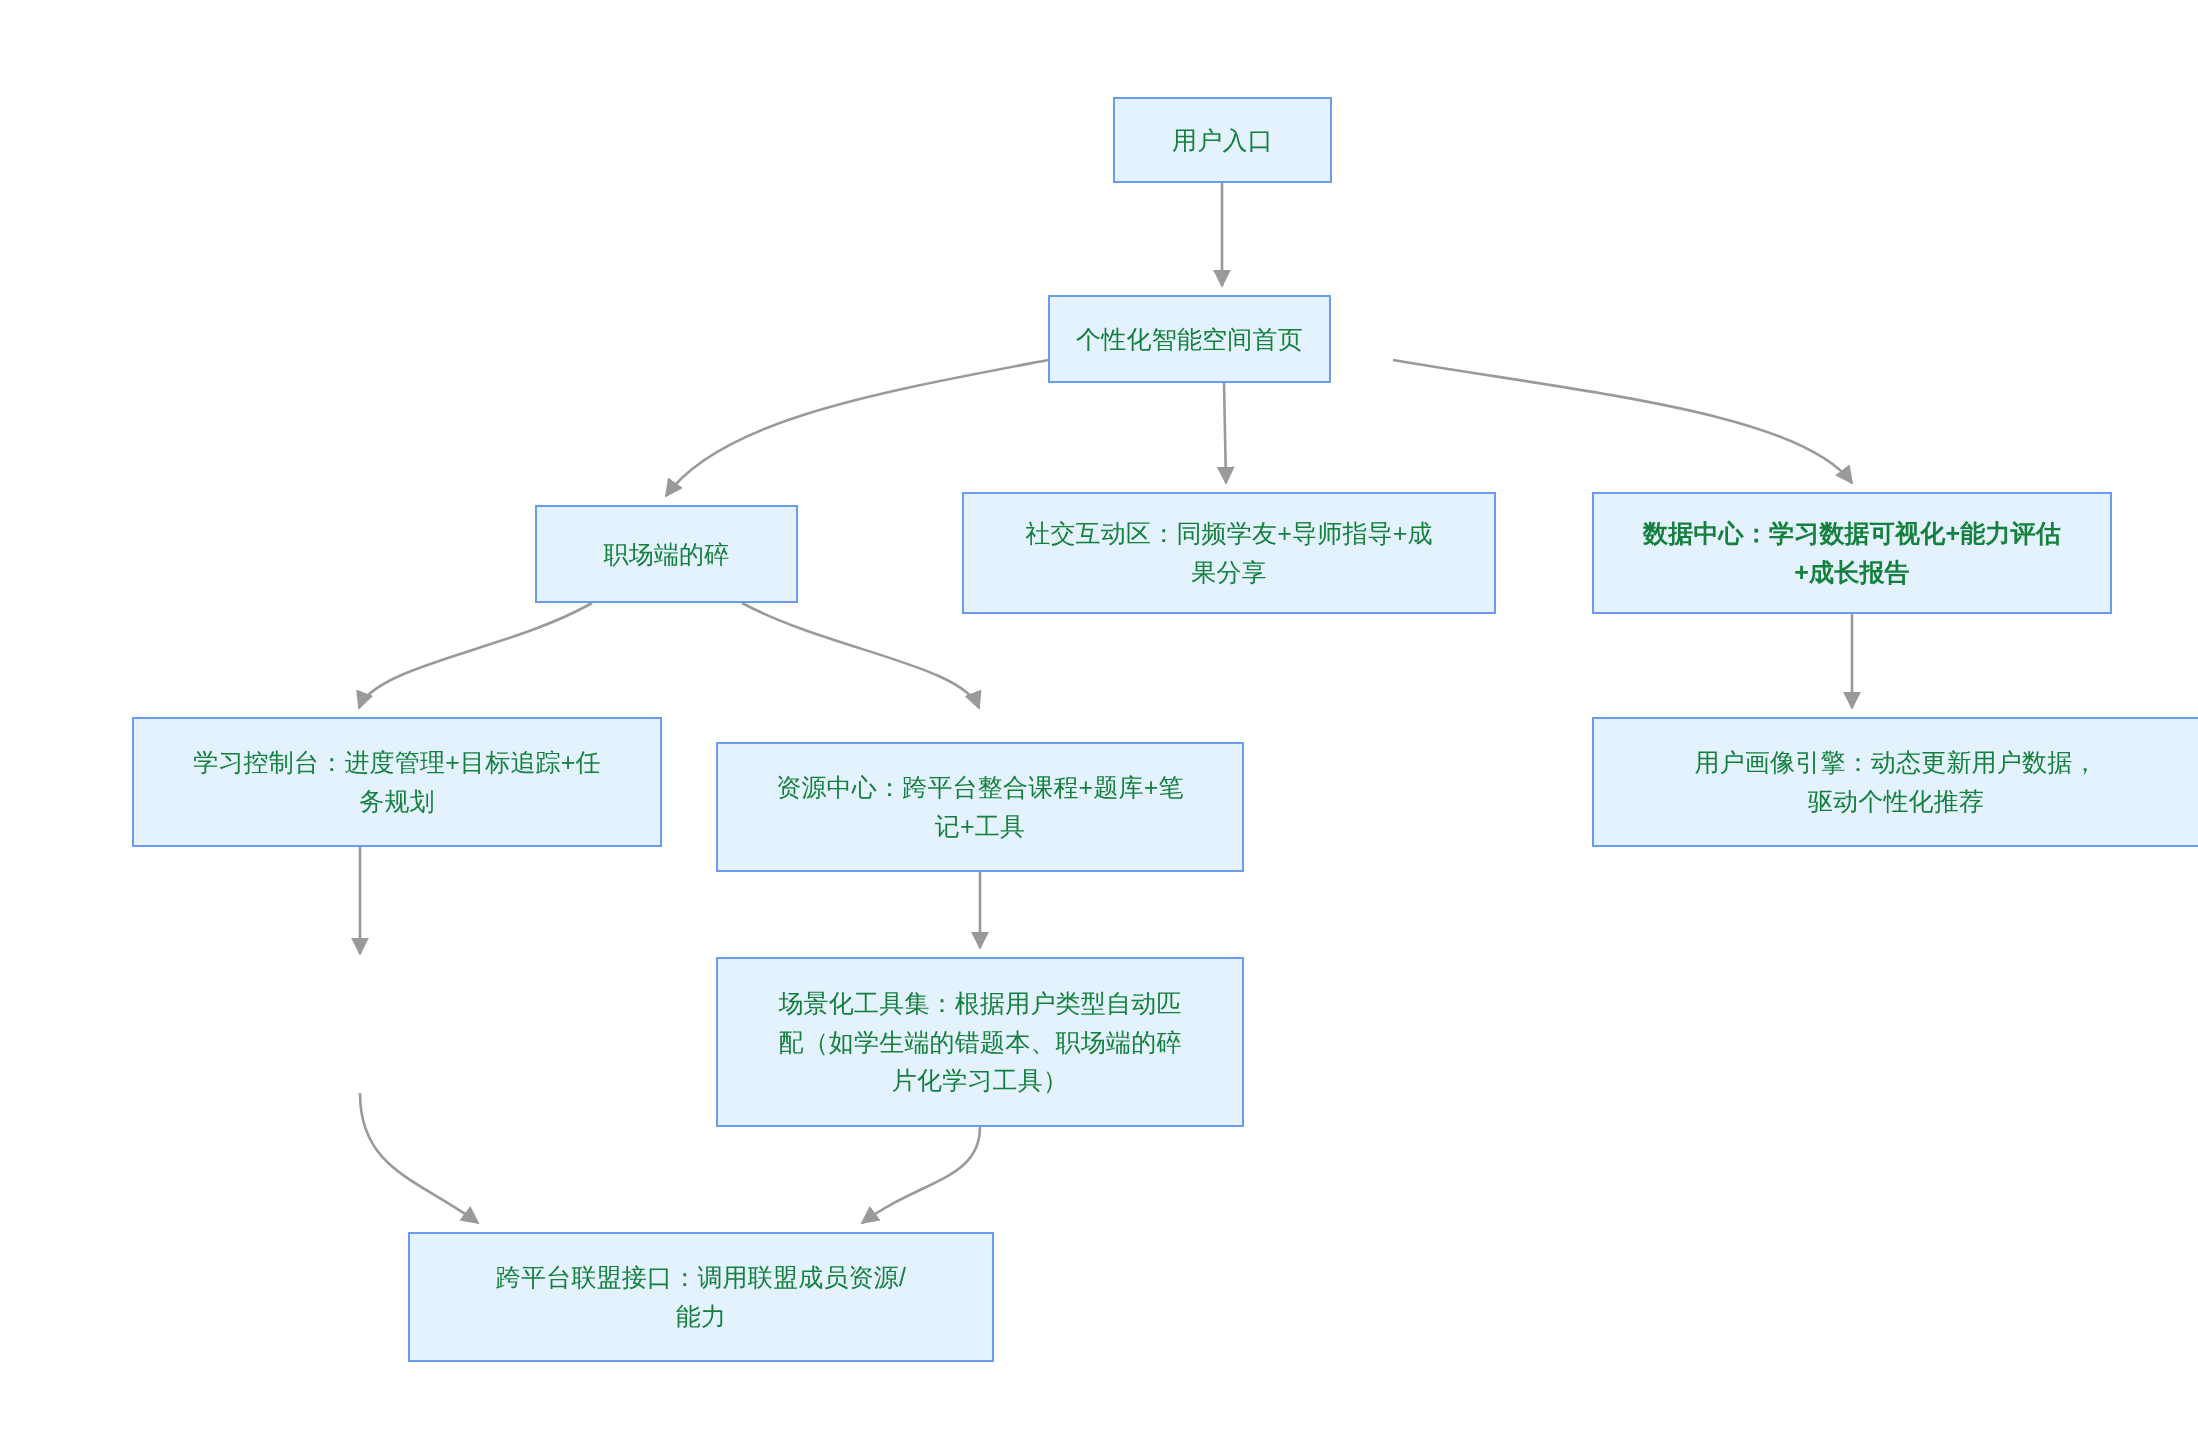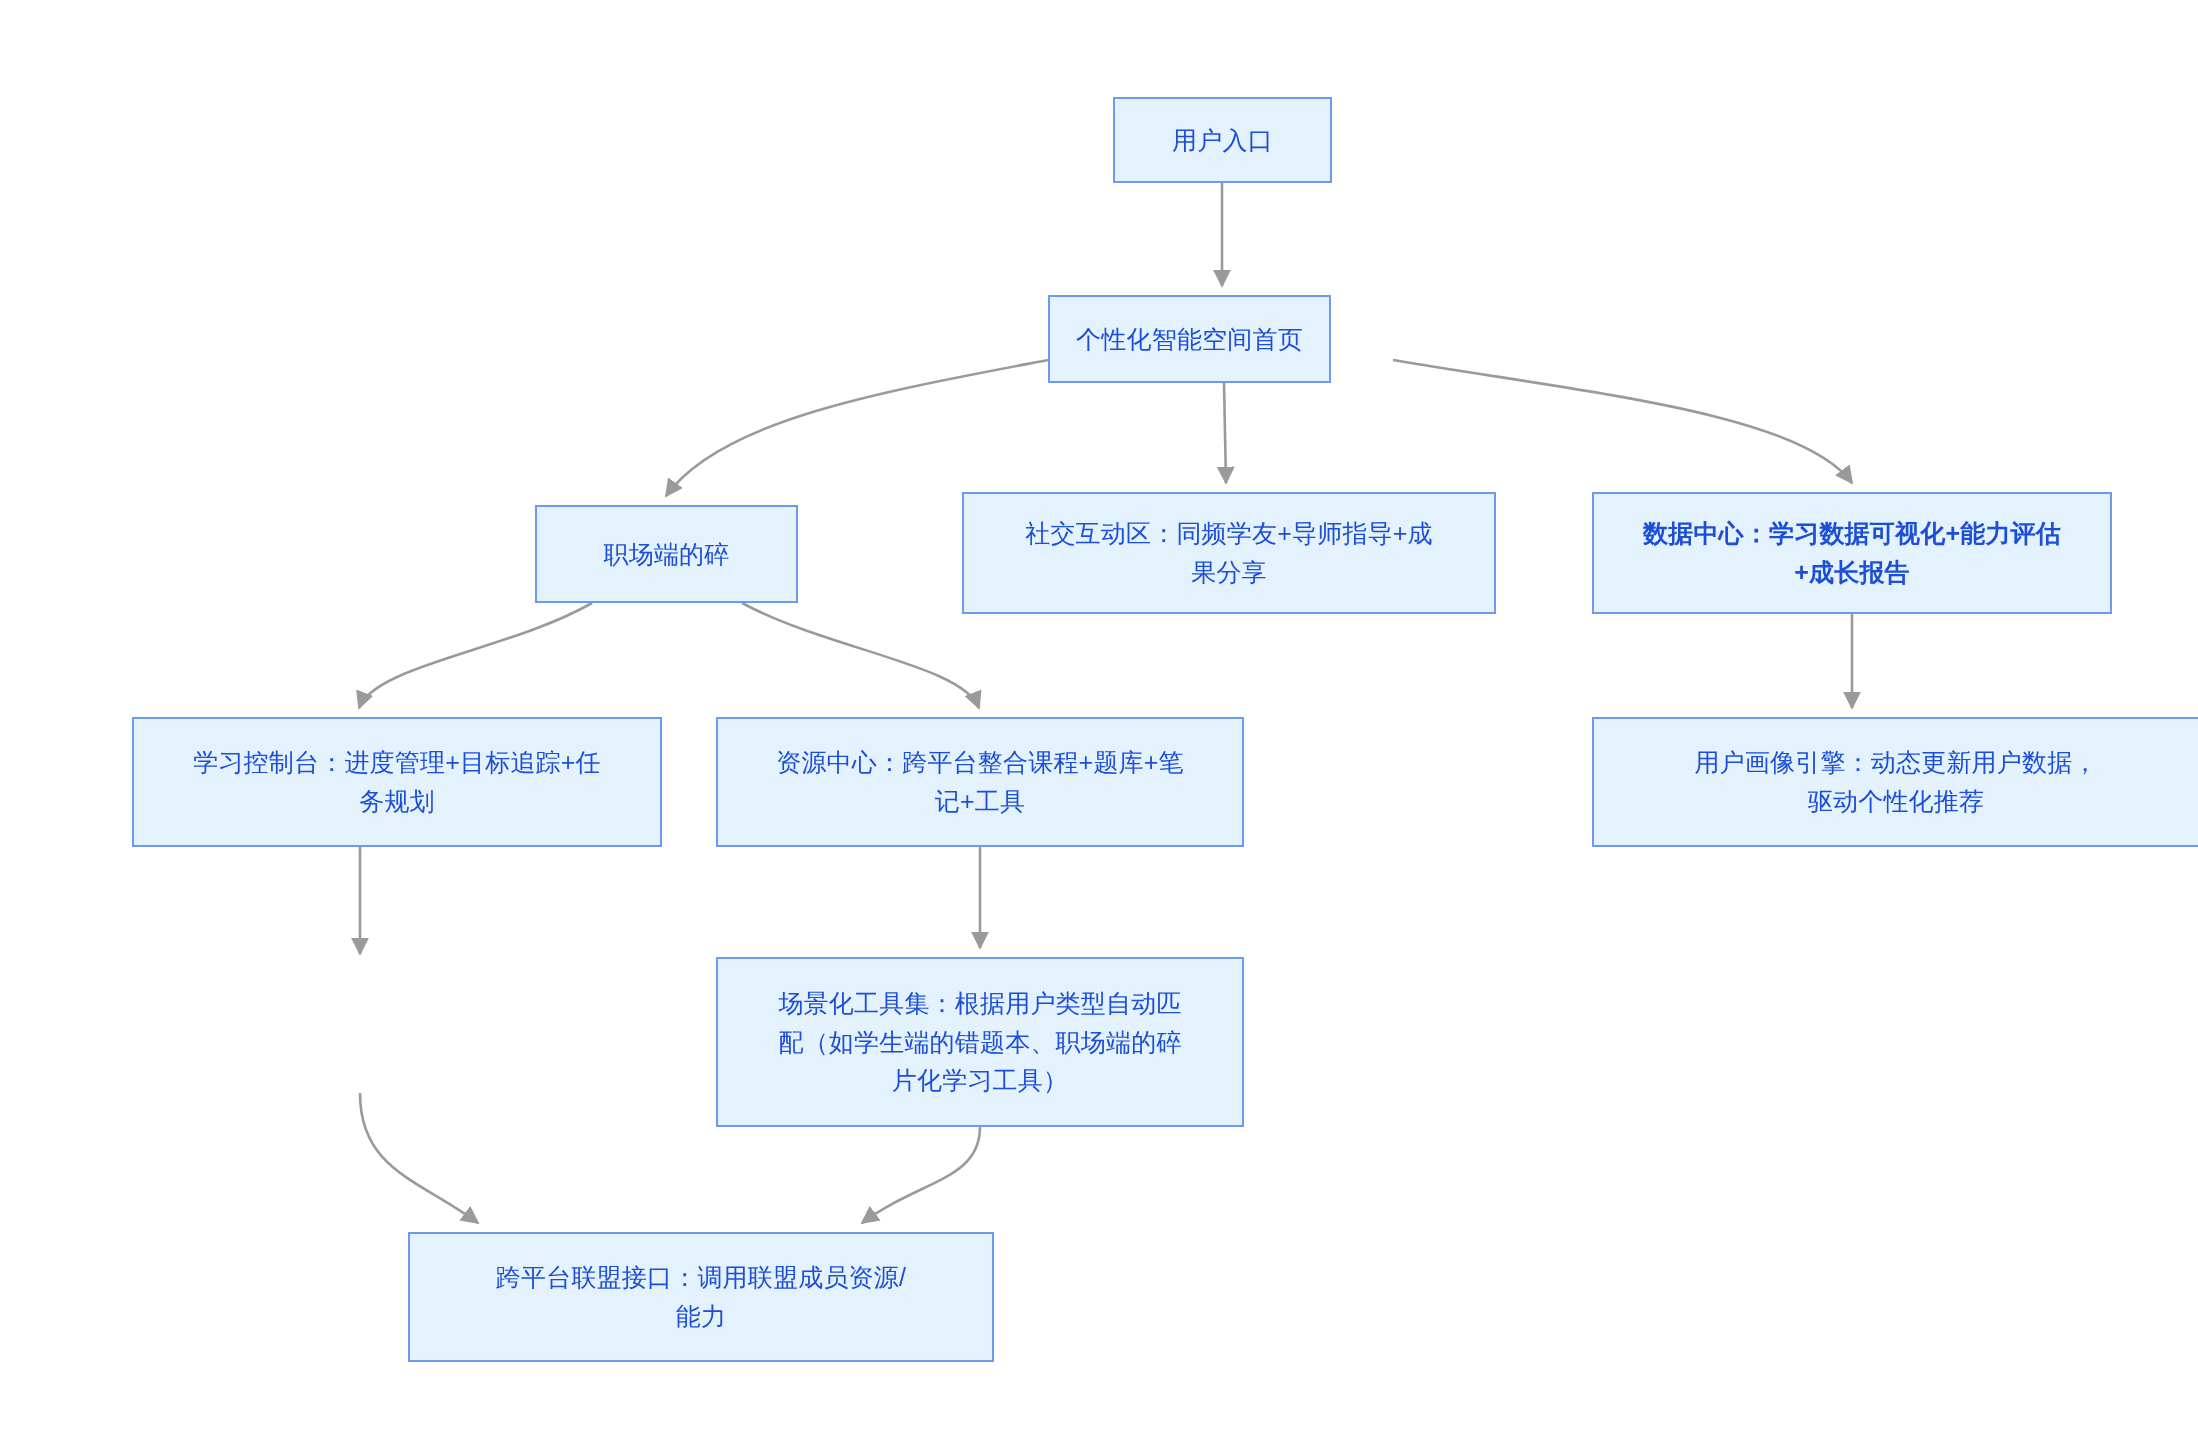--- a/index.html
+++ b/index.html
@@ -27,21 +27,21 @@
   }
   .node {
     position: absolute;
     box-sizing: border-box;
     background: #e3f2fd;
     border: 2px solid #6c9aec;
     display: flex;
     align-items: center;
     justify-content: center;
     text-align: center;
-    color: #1d4ed8;
+    color: #15803d;
     font-size: 25px;
     line-height: 1.55;
     letter-spacing: 0.2px;
     padding: 12px 14px;
     white-space: pre-line;
   }
 </style>
 </head>
 <body>
 
@@ -76,21 +76,21 @@
 
   <div class="node" style="left:962px; top:492px; width:534px; height:122px;">社交互动区：同频学友+导师指导+成
 果分享</div>
 
   <div class="node" style="left:1592px; top:492px; width:520px; height:122px;font-weight:bold;">数据中心：学习数据可视化+能力评估
 +成长报告</div>
 
   <div class="node" style="left:95px; top:717px; width:530px; height:130px;margin-left:37px;">学习控制台：进度管理+目标追踪+任
 务规划</div>
 
-  <div class="node" style="left:716px; top:717px; width:528px; height:130px;">资源中心：跨平台整合课程+题库+笔
+  <div class="node" style="left:716px; top:742px; width:528px; height:130px;">资源中心：跨平台整合课程+题库+笔
 记+工具</div>
 
   <div class="node" style="left:1592px; top:717px; width:608px; height:130px;">用户画像引擎：动态更新用户数据，
 驱动个性化推荐</div>
 
 
   <div class="node" style="left:716px; top:957px; width:528px; height:170px;">场景化工具集：根据用户类型自动匹
 配（如学生端的错题本、职场端的碎
 片化学习工具）</div>
 

